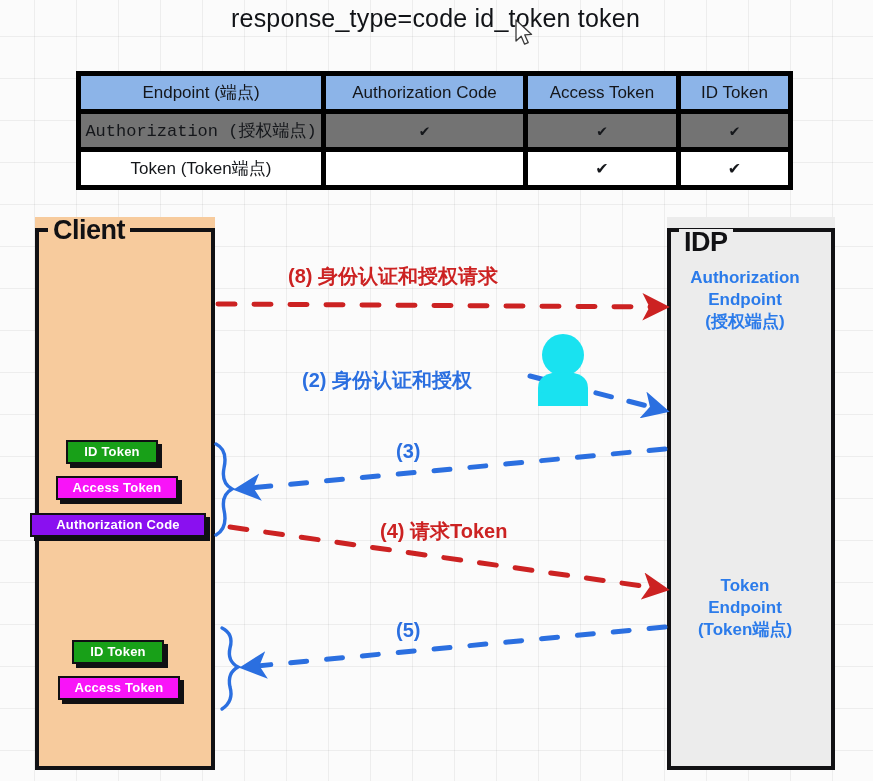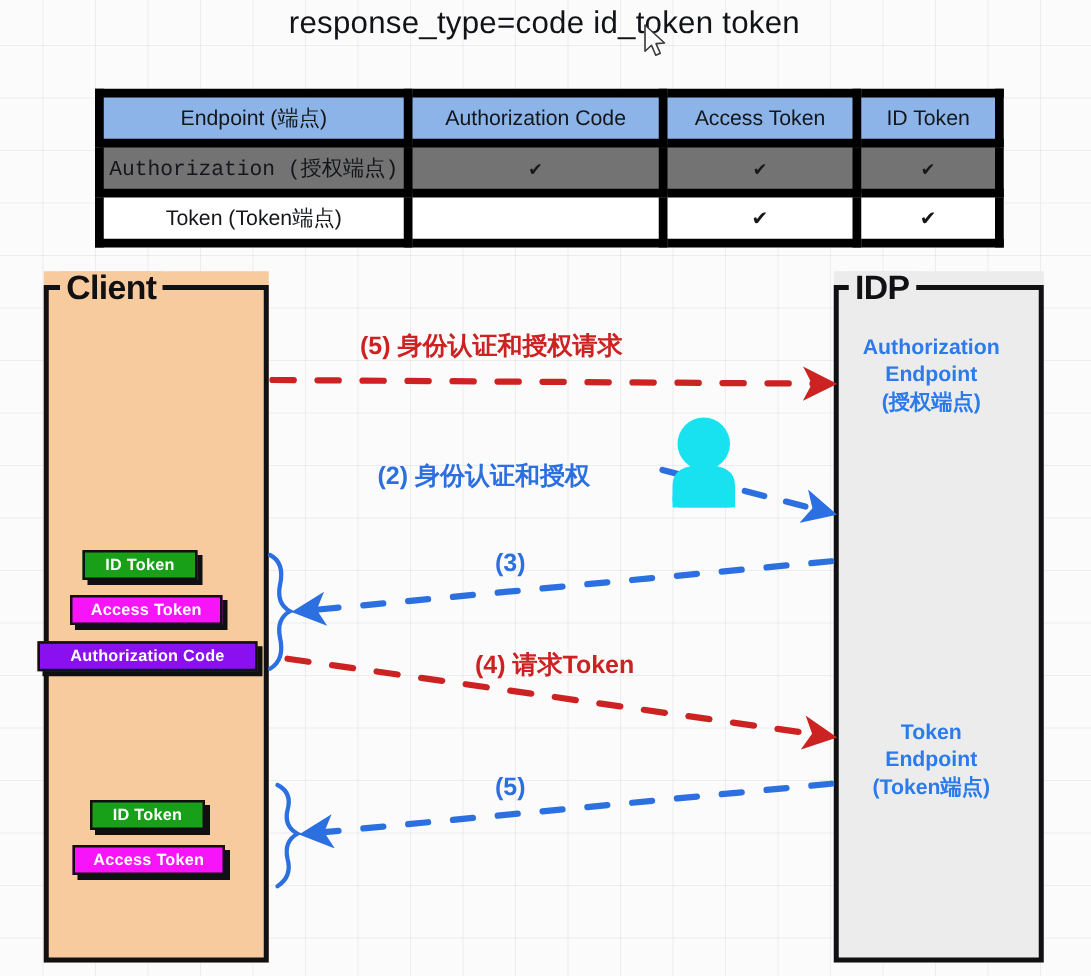--- a/index.html
+++ b/index.html
@@ -35,21 +35,21 @@
   #endpoint-table {
     position: absolute;
     left: 76px; top: 71px;
     border-collapse: collapse;
     border: 3px solid #16181c;
     background: #ffffff;
     font-size: 17px;
     color: #14161a;
   }
   #endpoint-table th, #endpoint-table td {
-    border: 7px solid #000000;
+    border: 5px solid #000000;
     padding: 0;
     height: 33px;
     text-align: center;
     font-weight: normal;
     white-space: nowrap;
   }
   #endpoint-table thead th { background: #8cb4e8; }
   #endpoint-table thead th.col0 { width: 240px; }
   #endpoint-table thead th.col1 { width: 197px; }
   #endpoint-table thead th.col2 { width: 148px; }
@@ -90,21 +90,21 @@
   .box-legend {
     position: absolute;
     font-size: 27px;
     font-weight: bold;
     color: #111114;
     letter-spacing: -0.5px;
     padding: 0 5px;
     line-height: 1;
   }
   #client-legend { left: 48px; top: 217px; background: #f7cb9d; }
-  #idp-legend { left: 679px; top: 217px; background: #ececec; }
+  #idp-legend { left: 679px; top: 229px; background: #ececec; }
 
   .endpoint-label {
     position: absolute;
     width: 156px;
     text-align: center;
     font-size: 17px;
     font-weight: bold;
     color: #2b7bea;
     line-height: 1.28;
   }
@@ -246,21 +246,21 @@
 
     <path d="M 222 628 Q 234 634 230 648 Q 227 661 238 667 Q 227 673 230 687 Q 234 701 222 709" fill="none" stroke="#2b6fe0" stroke-width="3.4" stroke-linecap="round"></path>
 
     <g>
       <circle cx="563" cy="355" r="21" fill="#19e2f0"></circle>
       <path d="M 538 406 L 538 388 Q 538 372 563 372 Q 588 372 588 388 L 588 406 Z" fill="#19e2f0"></path>
       <rect x="538" y="392" width="50" height="14" rx="6" fill="#19e2f0"></rect>
     </g>
   </svg>
 
-  <div id="label-1" class="flow-label red">(5) 身份认证和授权请求</div>
+  <div id="label-1" class="flow-label red">(8) 身份认证和授权请求</div>
   <div id="label-2" class="flow-label blue">(2) 身份认证和授权</div>
   <div id="label-3" class="flow-label blue">(3)</div>
   <div id="label-4" class="flow-label red">(4) 请求Token</div>
   <div id="label-5" class="flow-label blue">(5)</div>
 
   <svg id="cursor-layer" viewBox="0 0 873 781">
     <g transform="translate(516,20)">
       <path d="M 0 0 L 0 21 L 5.2 16.2 L 8.6 24.2 L 12.2 22.6 L 8.8 14.9 L 15.6 14.4 Z" fill="#ffffff" stroke="#3a3a3a" stroke-width="1.3" stroke-linejoin="round"></path>
     </g>
   </svg>

